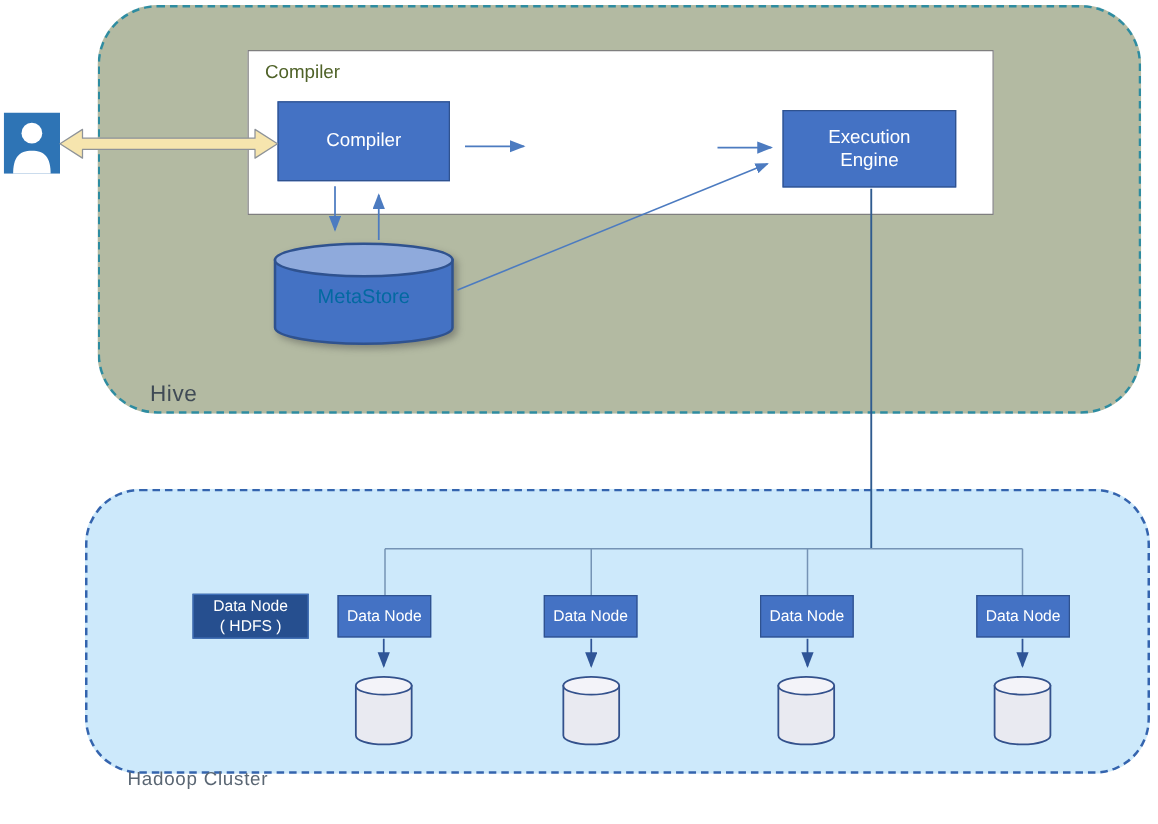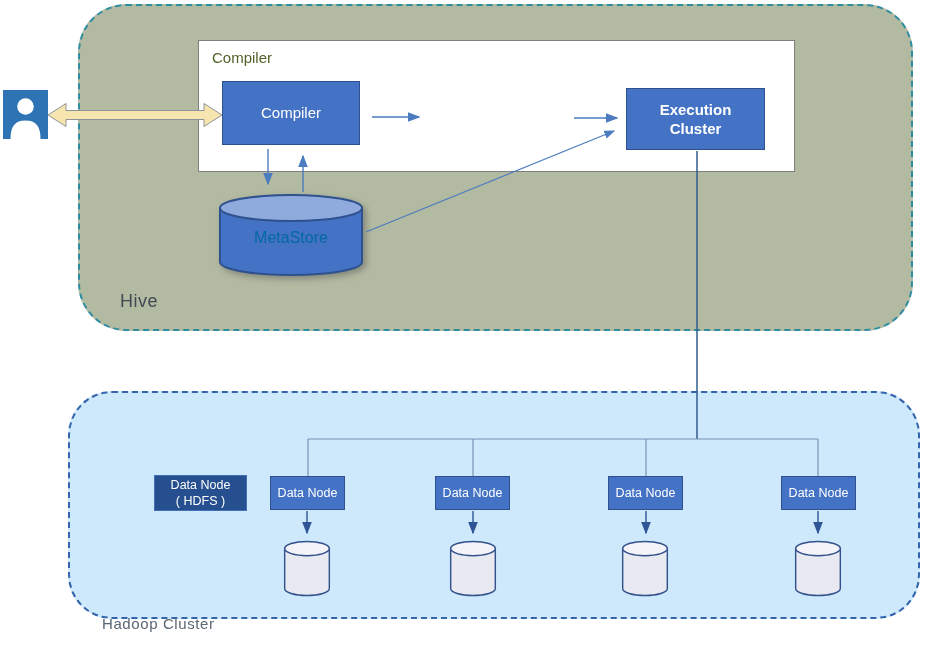--- a/index.html
+++ b/index.html
@@ -6,21 +6,21 @@
   .canvas{
     position:relative;width:926px;height:659px;background:#ffffff;overflow:hidden;
     font-family:"Liberation Sans", sans-serif;
   }
   
   .hive{
     position:absolute;left:78px;top:4px;width:835px;height:327px;box-sizing:border-box;
     background:#B3BAA2;border:2px dashed #2E8CA0;border-radius:48px;
   }
   .hive-label{
-    position:absolute;left:40px;top:285px;font-size:18px;color:#3F4A55;letter-spacing:.5px;
+    position:absolute;left:40px;top:299px;font-size:18px;color:#3F4A55;letter-spacing:.5px;
   }
   .hadoop{
     position:absolute;left:68px;top:391px;width:852px;height:228px;box-sizing:border-box;
     background:#CDE9FB;border:2px dashed #3464AE;border-radius:44px;padding-left:28px;
   }
   .hadoop-label{
     position:absolute;left:32px;top:222px;font-size:15px;color:#5A6673;letter-spacing:.6px;
   }
   
   .compiler-section{
@@ -33,21 +33,21 @@
   
   .node{
     position:absolute;box-sizing:border-box;background:#4472C4;border:1px solid #2F528F;
     color:#ffffff;display:flex;flex-direction:column;align-items:center;justify-content:center;
     text-align:center;line-height:1.3;
   }
   .node-lg{font-size:15px;}
   .node-sm{font-size:12.5px;}
   .compiler-box{left:222px;top:81px;width:138px;height:64px;}
   .optimizer-box{left:428px;top:86px;width:140px;height:57px;}
-  .execution-box{left:626px;top:88px;width:139px;height:62px;font-weight:bold;}
+  .execution-box{left:626px;top:88px;width:139px;height:62px;}
   .hdfs-box{left:154px;top:475px;width:93px;height:36px;background:#264F8F;border:1px solid #4070B8;font-size:12.5px;}
   .dn1{left:270px;top:476px;width:75px;height:34px;}
   .dn2{left:435px;top:476px;width:75px;height:34px;}
   .dn3{left:608px;top:476px;width:75px;height:34px;}
   .dn4{left:781px;top:476px;width:75px;height:34px;}
   
   .metastore{position:absolute;left:218px;top:193px;width:146px;height:84px;}
   .metastore svg{filter:drop-shadow(3px 3px 3px rgba(70,70,70,.45));}
   .metastore-label{
     position:absolute;left:0;right:0;top:36px;text-align:center;color:#0369a1;font-size:16px;
@@ -75,21 +75,21 @@
 
   <div class="compiler-section">
     <span class="compiler-section-label">Compiler</span>
   </div>
 
   <div class="node node-lg compiler-box">
     <span>Compiler</span>
   </div>
   <div class="node node-lg execution-box">
     <span>Execution</span>
-    <span>Cluster</span>
+    <span>Engine</span>
   </div>
 
   <div class="metastore">
     <svg width="146" height="84" viewBox="0 0 146 84">
       <path d="M2,15 L2,69 A71,13 0 0 0 144,69 L144,15 Z" fill="#4472C4" stroke="#2F528F" stroke-width="2"></path>
       <ellipse cx="73" cy="15" rx="71" ry="13" fill="#8FAADC" stroke="#2F528F" stroke-width="2"></ellipse>
     </svg>
     <div class="metastore-label">MetaStore</div>
   </div>
 

